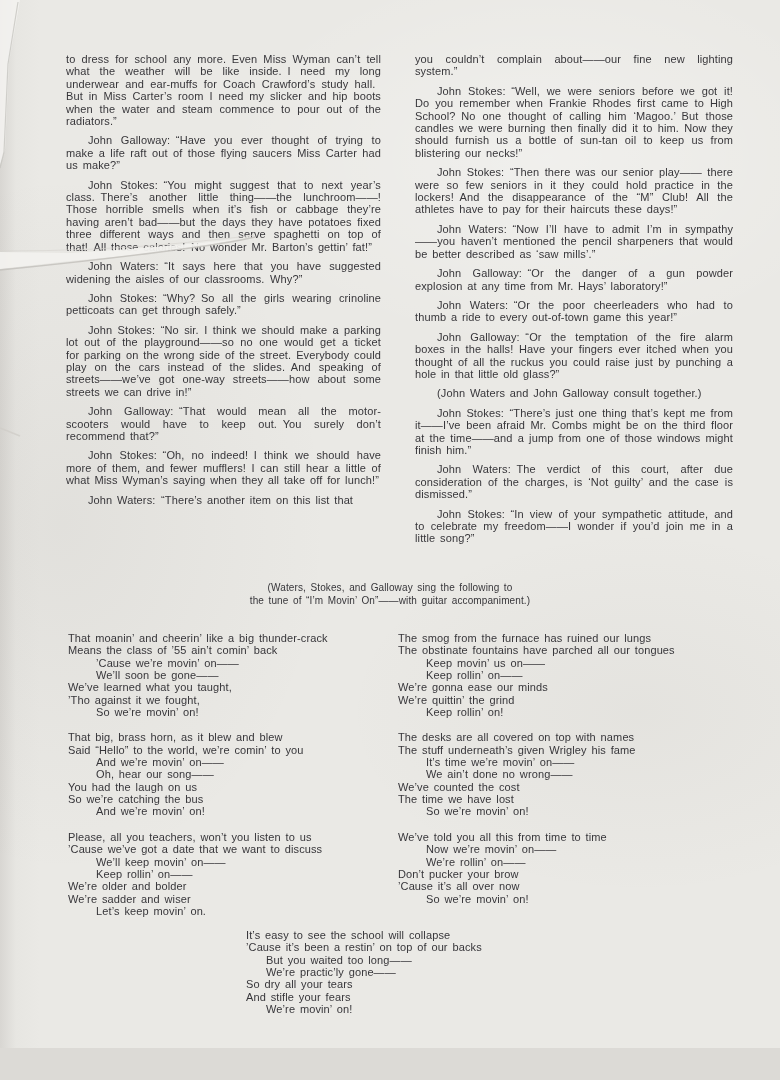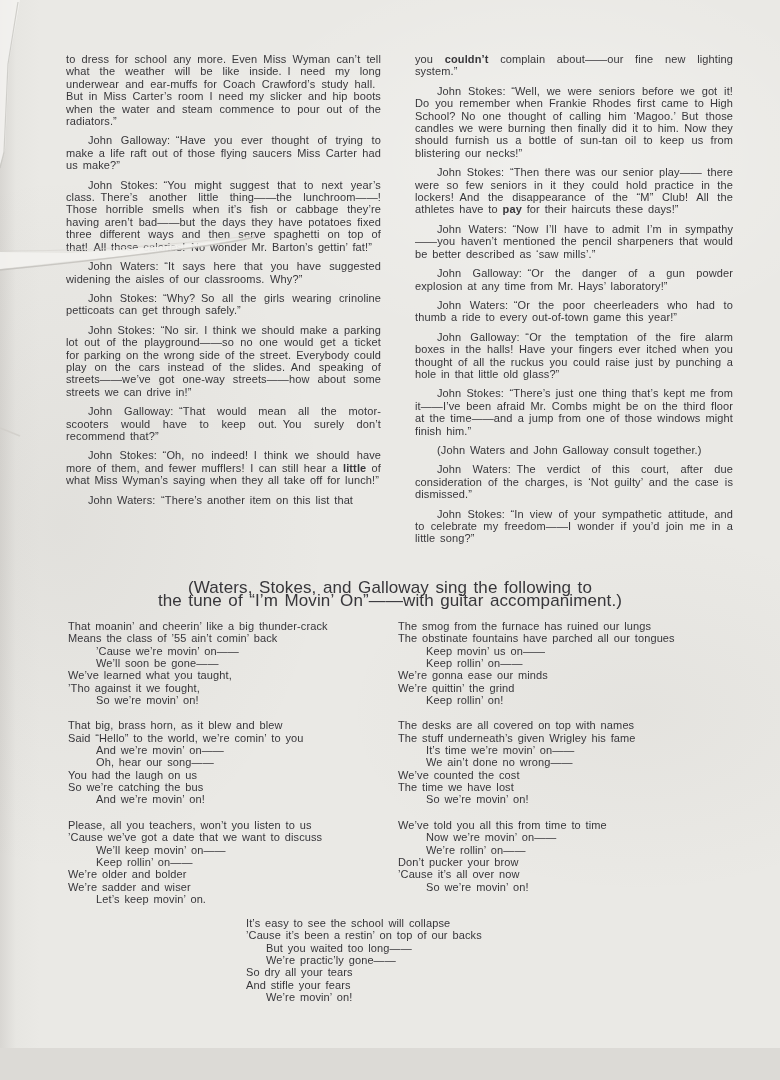--- a/index.html
+++ b/index.html
@@ -17,29 +17,29 @@
       radial-gradient(ellipse 380px 500px at 8% 50%, rgba(110,105,100,0.07), transparent 70%),
       linear-gradient(90deg, #d8d6d2 0px, #e7e6e2 16px, #eae9e5 40px),
       #eae9e5;
   }
   .col{position:absolute;top:53px;width:315px;font-size:11px;line-height:12.4px;
        letter-spacing:0.12px;word-spacing:1.6px;}
   .col-left{left:66px;}
   .col-right{left:415px;width:318px;}
   .para{margin:0 0 7px 0;text-align:justify;}
   .para.indent{text-indent:22px;}
-  .para span.b{font-weight:bold;}
+  .para span.b{font-weight:normal;}
   .stage{position:absolute;left:5px;top:582px;width:770px;text-align:center;
-         font-size:17px;line-height:12.6px;letter-spacing:0.12px;word-spacing:1.6px;}
+         font-size:10px;line-height:12.6px;letter-spacing:0.12px;word-spacing:1.6px;}
   .lyrics{position:absolute;font-size:11px;line-height:12.35px;
           letter-spacing:0.12px;word-spacing:1.6px;}
   .lyrics-left{left:68px;top:620px;}
   .lyrics-right{left:398px;top:620px;}
   .lyrics-final{left:246px;top:917px;}
-  .verse{margin:0 0 13px 0;}
+  .verse{margin:12px 0 13px 0;}
   .lline{white-space:nowrap;}
   .lline.ind{padding-left:28px;}
   .lyrics-final .lline.ind{padding-left:20px;}
   svg.tears{position:absolute;left:0;top:0;pointer-events:none;}
 </style>
 </head>
 <body>
 
 <div class="paper">
 
@@ -56,22 +56,22 @@
     </div>
 
   <div id="col-right" class="col col-right">
       <p class="para"><span>you </span><span class="b">couldn’t</span><span> complain about——our fine new lighting system.”</span></p>
       <p class="para indent"><span>John Stokes: “Well, we were seniors before we got it! Do you remember when Frankie Rhodes first came to High School? No one thought of calling him ‘Magoo.’ But those candles we were burning then finally did it to him. Now they should furnish us a bottle of sun-tan oil to keep us from blistering our necks!”</span></p>
       <p class="para indent"><span>John Stokes: “Then there was our senior play—— there were so few seniors in it they could hold practice in the lockers! And the disappearance of the “M” Club! All the athletes have to </span><span class="b">pay</span><span> for their haircuts these days!”</span></p>
       <p class="para indent"><span>John Waters: “Now I’ll have to admit I’m in sympathy——you haven’t mentioned the pencil sharpeners that would be better described as ‘saw mills’.”</span></p>
       <p class="para indent"><span>John Galloway: “Or the danger of a gun powder explosion at any time from Mr. Hays’ laboratory!”</span></p>
       <p class="para indent"><span>John Waters: “Or the poor cheerleaders who had to thumb a ride to every out-of-town game this year!”</span></p>
       <p class="para indent"><span>John Galloway: “Or the temptation of the fire alarm boxes in the halls! Have your fingers ever itched when you thought of all the ruckus you could raise just by punching a hole in that little old glass?”</span></p>
+      <p class="para indent"><span>(John Waters and John Galloway consult together.)</span></p>
       <p class="para indent"><span>John Stokes: “There’s just one thing that’s kept me from it——I’ve been afraid Mr. Combs might be on the third floor at the time——and a jump from one of those windows might finish him.”</span></p>
-      <p class="para indent"><span>(John Waters and John Galloway consult together.)</span></p>
       <p class="para indent"><span>John Waters: The verdict of this court, after due consideration of the charges, is ‘Not guilty’ and the case is dismissed.”</span></p>
       <p class="para indent"><span>John Stokes: “In view of your sympathetic attitude, and to celebrate my freedom——I wonder if you’d join me in a little song?”</span></p>
     </div>
 
   <div class="stage">
     <div>(Waters, Stokes, and Galloway sing the following to</div>
     <div>the tune of “I’m Movin’ On”——with guitar accompaniment.)</div>
   </div>
 
   <div id="lyrics-left" class="lyrics lyrics-left">

